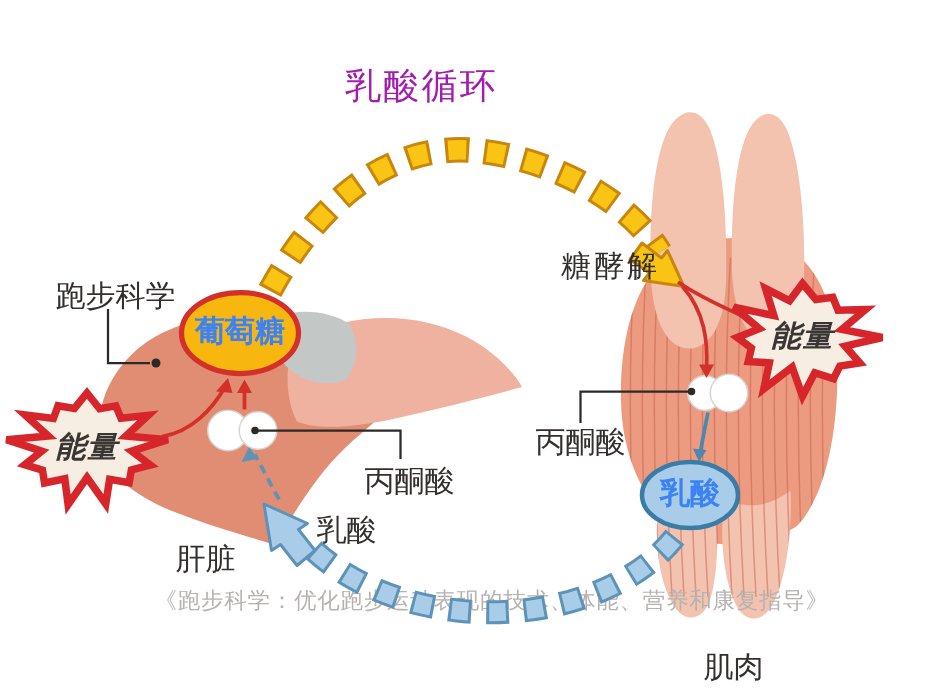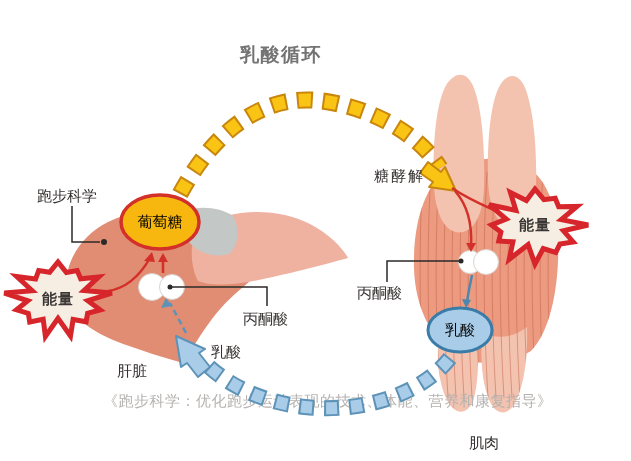--- a/index.html
+++ b/index.html
@@ -1,23 +1,23 @@
 <!DOCTYPE html>
 <html><head>
 <meta charset="utf-8">
 <style>
   html,body{margin:0;padding:0;background:#fff;}
   #stage{position:relative;width:631px;height:461px;background:#fff;overflow:hidden;
          font-family:"Liberation Sans",sans-serif;}
   svg{position:absolute;left:0;top:0;}
-  .lbl{position:absolute;font-size:15px;color:#332f2e;white-space:nowrap;line-height:1.15;}
+  .lbl{position:absolute;font-size:20px;color:#332f2e;white-space:nowrap;line-height:1.15;}
   .ctr{transform:translate(-50%,-50%);}
-  .node-lbl{font-weight:400;color:#000000;}
-  .energy-lbl{font-weight:600;color:#3a3634;letter-spacing:1px;}
-  #title{font-size:19px;font-weight:700;letter-spacing:1.5px;color:#737373;}
+  .node-lbl{font-weight:700;color:#3b82f6;}
+  .energy-lbl{font-weight:600;color:#3a3634;letter-spacing:1px;font-style:italic;}
+  #title{font-size:24px;font-weight:400;letter-spacing:1.5px;color:#a21caf;}
   #caption{font-size:15px;color:#b5b2b0;letter-spacing:0.5px;}
   .z0{z-index:0;} .z1{z-index:1;} .z2{z-index:2;} .z3{z-index:3;}
 </style>
 </head>
 <body>
 
 <div id="stage">
 
   <svg class="z0" width="631" height="461" viewBox="0 0 631 461">
     <defs>

